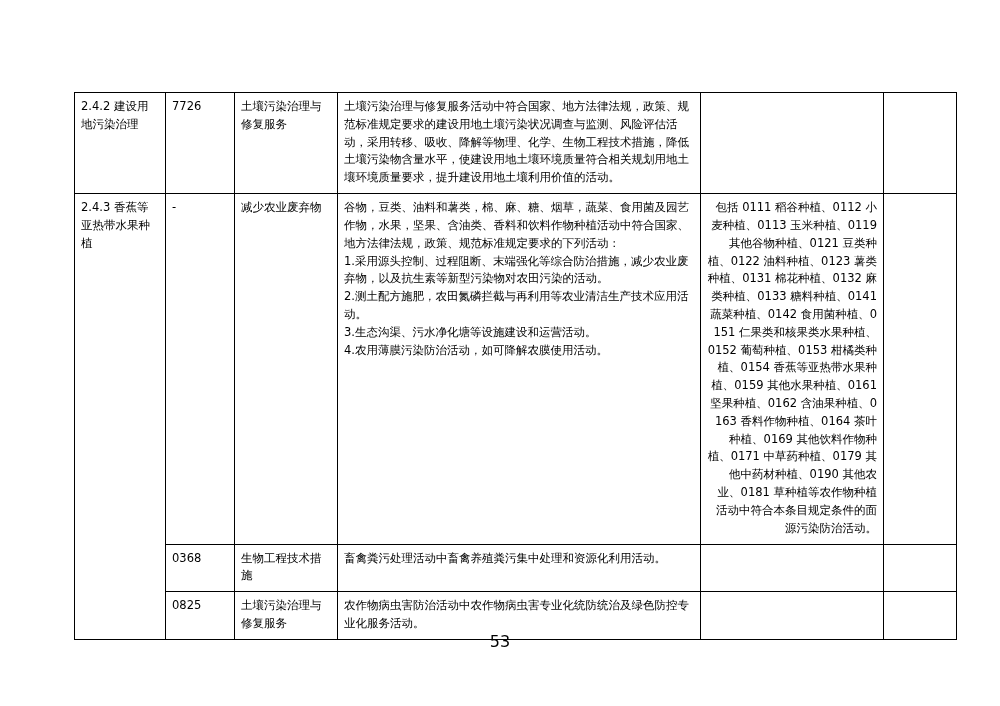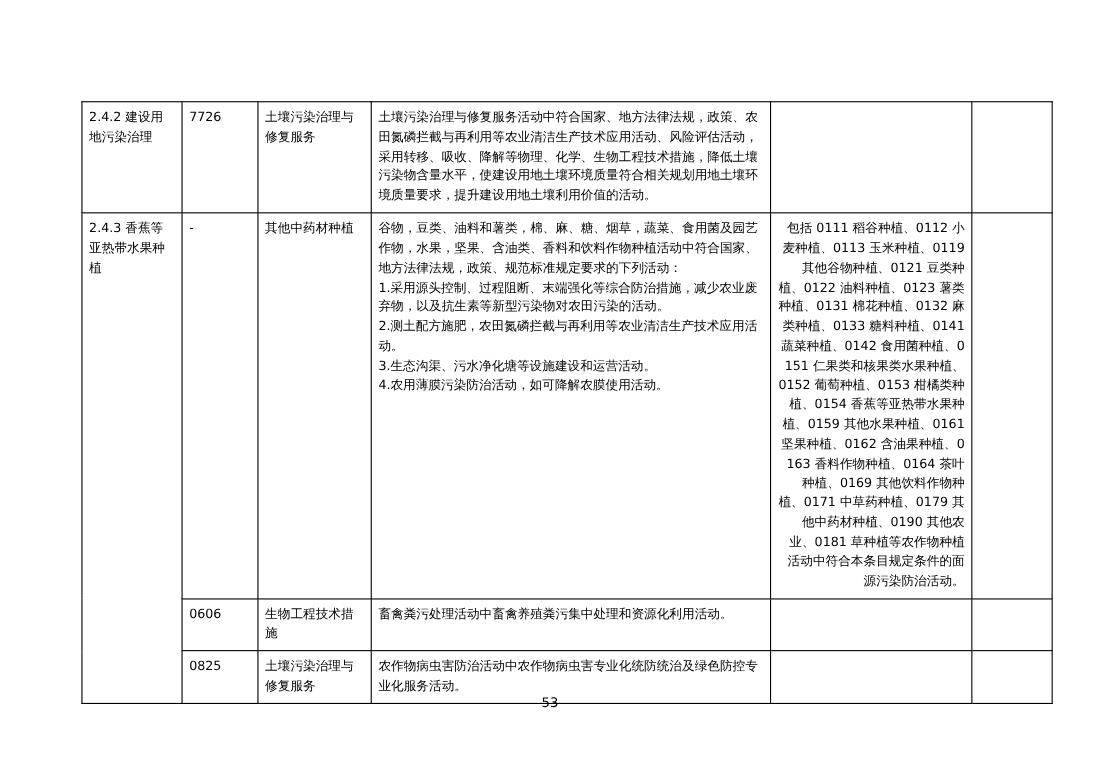--- a/index.html
+++ b/index.html
@@ -48,21 +48,21 @@
     white-space: pre-wrap;
     word-break: break-all;
     display: block;
   }
   .page-number {
     position: absolute;
     top: 632px;
     left: 0;
     width: 1000px;
     text-align: center;
-    font-size: 12px;
+    font-size: 16px;
     color: #000000;
     font-family: "DejaVu Sans", "Liberation Sans", sans-serif;
   }
 </style>
 </head>
 <body>
 
 <div class="page">
 
   <table class="doc-table">
@@ -71,56 +71,56 @@
         <td class="col-cat">
             <span class="cell-text">2.4.2 建设用地污染治理</span>
           </td>
         <td class="col-code">
             <span class="cell-text">7726</span>
           </td>
         <td class="col-name">
             <span class="cell-text">土壤污染治理与修复服务</span>
           </td>
         <td class="col-desc">
-            <span class="cell-text">土壤污染治理与修复服务活动中符合国家、地方法律法规，政策、农田氮磷拦截与再利用等农业清洁生产技术应用活动、风险评估活动，采用转移、吸收、降解等物理、化学、生物工程技术措施，降低土壤污染物含量水平，使建设用地土壤环境质量符合相关规划用地土壤环境质量要求，提升建设用地土壤利用价值的活动。</span>
+            <span class="cell-text">土壤污染治理与修复服务活动中符合国家、地方法律法规，政策、规范标准规定要求的建设用地土壤污染状况调查与监测、风险评估活动，采用转移、吸收、降解等物理、化学、生物工程技术措施，降低土壤污染物含量水平，使建设用地土壤环境质量符合相关规划用地土壤环境质量要求，提升建设用地土壤利用价值的活动。</span>
           </td>
         <td class="col-incl">
             <span class="cell-text"></span>
           </td>
         <td class="col-last">
             <span class="cell-text"></span>
           </td>
       </tr>
       <tr>
         <td class="col-cat" rowspan="3">
             <span class="cell-text">2.4.3 香蕉等亚热带水果种植</span>
           </td>
         <td class="col-code">
             <span class="cell-text">-</span>
           </td>
         <td class="col-name">
-            <span class="cell-text">其他中药材种植</span>
+            <span class="cell-text">减少农业废弃物</span>
           </td>
         <td class="col-desc">
             <span class="cell-text">谷物，豆类、油料和薯类，棉、麻、糖、烟草，蔬菜、食用菌及园艺作物，水果，坚果、含油类、香料和饮料作物种植活动中符合国家、地方法律法规，政策、规范标准规定要求的下列活动：
 1.采用源头控制、过程阻断、末端强化等综合防治措施，减少农业废弃物，以及抗生素等新型污染物对农田污染的活动。
 2.测土配方施肥，农田氮磷拦截与再利用等农业清洁生产技术应用活动。
 3.生态沟渠、污水净化塘等设施建设和运营活动。
 4.农用薄膜污染防治活动，如可降解农膜使用活动。</span>
           </td>
         <td class="col-incl">
             <span class="cell-text">包括 0111 稻谷种植、0112 小麦种植、0113 玉米种植、0119 其他谷物种植、0121 豆类种植、0122 油料种植、0123 薯类种植、0131 棉花种植、0132 麻类种植、0133 糖料种植、0141 蔬菜种植、0142 食用菌种植、0151 仁果类和核果类水果种植、0152 葡萄种植、0153 柑橘类种植、0154 香蕉等亚热带水果种植、0159 其他水果种植、0161 坚果种植、0162 含油果种植、0163 香料作物种植、0164 茶叶种植、0169 其他饮料作物种植、0171 中草药种植、0179 其他中药材种植、0190 其他农业、0181 草种植等农作物种植活动中符合本条目规定条件的面源污染防治活动。</span>
           </td>
         <td class="col-last">
             <span class="cell-text"></span>
           </td>
       </tr>
       <tr>
         <td class="col-code">
-            <span class="cell-text">0606</span>
+            <span class="cell-text">0368</span>
           </td>
         <td class="col-name">
             <span class="cell-text">生物工程技术措施</span>
           </td>
         <td class="col-desc">
             <span class="cell-text">畜禽粪污处理活动中畜禽养殖粪污集中处理和资源化利用活动。</span>
           </td>
         <td class="col-incl">
             <span class="cell-text"></span>
           </td>

